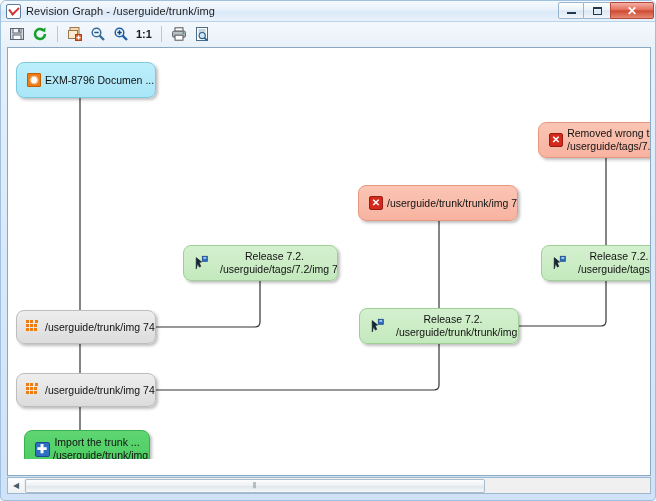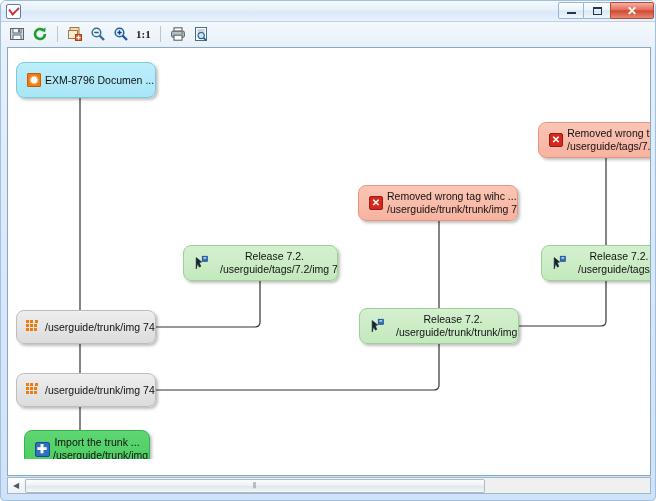--- a/index.html
+++ b/index.html
@@ -193,20 +193,21 @@
   }
   #sb-track-right { flex:1; }
 </style>
 </head>
 <body>
 
 <div id="window">
 
   <div id="titlebar">
     <div id="app-icon"></div>
+    <span id="title-text">Revision Graph - /userguide/trunk/img</span>
     <div id="wincontrols">
       <div class="winbtn min">
         <span class="glyph-min"></span>
       </div>
       <div class="winbtn mid">
         <span class="glyph-max"></span>
       </div>
       <div class="winbtn close">
         <span class="glyph-close">✕</span>
       </div>
@@ -253,21 +254,21 @@
 
     <div class="tb-btn">
       <svg width="16" height="16" viewBox="0 0 16 16">
         <circle cx="6.5" cy="6.5" r="4.3" fill="#eaf6fd" stroke="#1f5fa8" stroke-width="1.5"></circle>
         <line x1="9.6" y1="9.6" x2="14" y2="14" stroke="#1f5fa8" stroke-width="2.4"></line>
         <line x1="4.3" y1="6.5" x2="8.7" y2="6.5" stroke="#17456f" stroke-width="1.5"></line>
         <line x1="6.5" y1="4.3" x2="6.5" y2="8.7" stroke="#17456f" stroke-width="1.5"></line>
       </svg>
     </div>
 
-    <div class="tb-btn" style="width:auto;font-family:Liberation Serif, serif;">
+    <div class="tb-btn" style="width:auto;">
       <span class="tb-label">1:1</span>
     </div>
 
     <div class="tb-sep"></div>
 
     <div class="tb-btn">
       <svg width="16" height="16" viewBox="0 0 16 16">
         <rect x="4" y="1.8" width="8" height="3.4" fill="#fdfdfd" stroke="#555"></rect>
         <rect x="1.6" y="5.2" width="12.8" height="6" rx="1.2" fill="#b9bfc6" stroke="#5a6069"></rect>
         <rect x="4" y="9.2" width="8" height="5" fill="#ffffff" stroke="#555"></rect>
@@ -314,21 +315,20 @@
             <span class="n-text">
               <span class="n-l1">Removed wrong tru</span>
               <span class="n-l2">/userguide/tags/7.2/tr</span>
             </span>
           </div>
           <div class="node red" style="left: 350px; top: 137px; width: 160px; height: 36px;">
             <span class="n-icon">
               <span class="ic-x">✕</span>
             </span>
             <span class="n-text">
-              <span class="n-l1">Removed wrong tag wihc ...</span>
               <span class="n-l2">/userguide/trunk/trunk/img 749</span>
             </span>
           </div>
           <div class="node green" style="left: 175px; top: 197px; width: 155px; height: 36px;">
             <span class="n-icon">
               <span class="ic-tag"><svg width="16" height="16" viewBox="0 0 16 16">
                   <path d="M3.2 14 L3.2 2.6 L8.6 7 L6.2 7.6 L7.8 11.4 L6.3 12.1 L4.7 8.4 Z" fill="#16233a" stroke="#0d1626" stroke-width="0.6"></path>
                   <rect x="9.3" y="1.3" width="5" height="5" fill="#2f6fc4" stroke="#1b4a8c" stroke-width="0.8"></rect>
                   <rect x="10.4" y="2.4" width="2.8" height="1.1" fill="#ffffff"></rect>
                 </svg></span>

